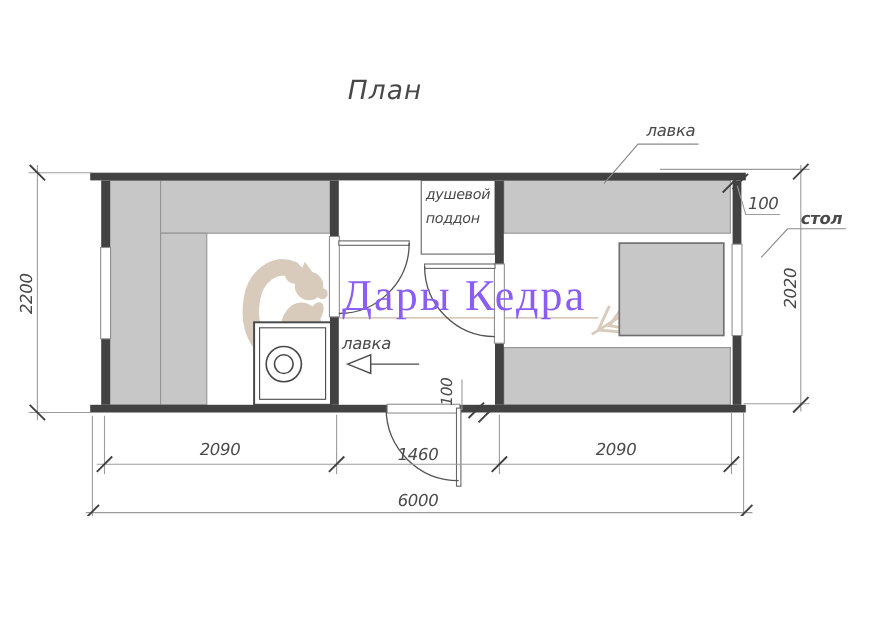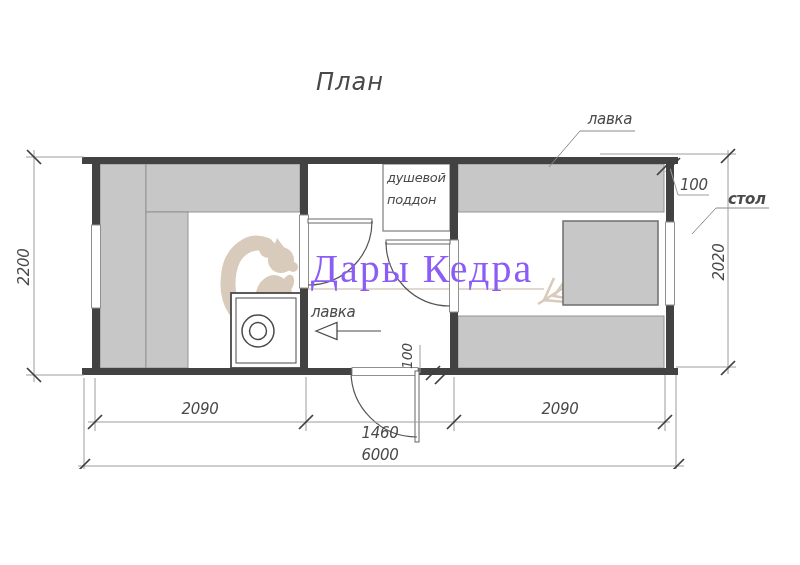--- a/index.html
+++ b/index.html
@@ -139,21 +139,21 @@
 
     <g>
       <line x1="322" y1="331" x2="381" y2="331" stroke="#4a4a4a" stroke-width="1.2"></line>
       <path d="M 316 331 L 337 322.5 L 337 339.5 Z" fill="#ffffff" stroke="#4a4a4a" stroke-width="1.3"></path>
     </g>
   </svg>
 
   <div class="t title c" style="left:280px; top:68px; width:140px;">План</div>
 
   <div class="t c" style="left:158px; top:400px; width:84px;">2090</div>
-  <div class="t c" style="left:338px; top:424px; width:84px;">1460</div>
+  <div class="t c" style="left:338px; top:404px; width:84px;">1460</div>
   <div class="t c" style="left:518px; top:400px; width:84px;">2090</div>
   <div class="t c" style="left:338px; top:446px; width:84px;">6000</div>
   <div class="t c rot" style="left:-18px; top:258px; width:84px;">2200</div>
   <div class="t c rot" style="left:677px; top:253px; width:84px;">2020</div>
   <div class="t" style="left:680px; top:176px;">100</div>
   <div class="t c rot" style="left:382px; top:348px; width:50px; font-size:14px;">100</div>
 
   <div class="t c" style="left:568px; top:110px; width:84px;font-style:italic;">лавка</div>
   <div class="t" style="left:728px; top:190px;font-weight:bold;">стол</div>
   <div class="t" style="left:311px; top:303px;">лавка</div>

